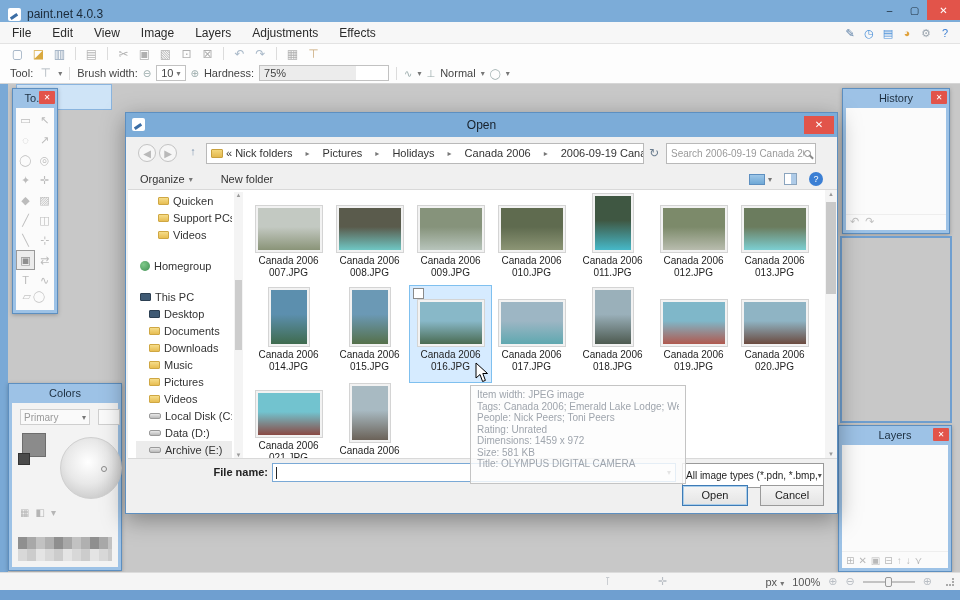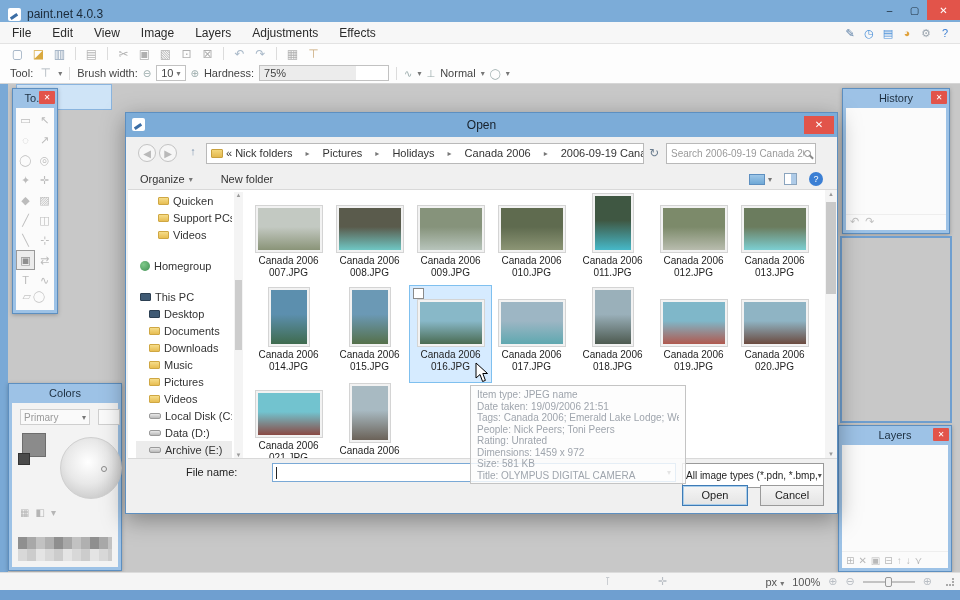--- a/index.html
+++ b/index.html
@@ -124,21 +124,21 @@
   .thumb-box { height:60px; display:flex; align-items:flex-end; justify-content:center; }
   .thumb { border:2px solid #f2f2f2; outline:1px solid #d4d4d4; }
   .thumb.land { width:66px; height:46px; }
   .thumb.port { width:40px; height:58px; }
   .file-label { font-size:10px; line-height:12px; text-align:center; color:#1e1e1e; margin-top:3px; }
   .file-cell.sel { background:#d6ebff; outline:1px solid #7fc0ef; }
   .sel-check { position:absolute; left:3px; top:2px; width:11px; height:11px; background:#fff; border:1px solid #8a8a8a; }
   #files-scroll { position:absolute; right:0; top:0; width:12px; bottom:0; background:#f4f4f4; }
   #files-thumb { position:absolute; left:1px; top:12px; width:10px; height:92px; background:#c9c9c9; }
 
-  #filename-label { position:absolute; left:60px; top:353px; width:82px; text-align:left; font-size:11px; color:#222; }
+  #filename-label { position:absolute; left:60px; top:353px; width:82px; text-align:right; font-size:11px; color:#222;font-weight:bold; }
   #filename-input { position:absolute; left:146px; top:350px; width:404px; height:19px; background:#fff; border:1px solid #7aa9d6; display:flex; align-items:center; padding:0 3px; }
   #caret { width:1px; height:12px; background:#222; }
   #filename-chev { position:absolute; right:4px; font-size:8px; color:#777; }
   #filetype-select { position:absolute; left:556px; top:350px; width:142px; height:25px; background:#fff; border:1px solid #9a9a9a; display:flex; align-items:center; font-size:10px; color:#222; padding:0 3px; overflow:hidden; white-space:nowrap; }
   #filetype-chev { margin-left:auto; font-size:8px; color:#555; flex:none; }
   .d-btn { position:absolute; top:372px; height:21px; background:linear-gradient(#f5f5f5,#e4e4e4); border:1px solid #9a9a9a; font-size:11px; color:#222; text-align:center; line-height:19px; }
   #open-btn { left:556px; width:66px; border:1px solid #3e7bb6; box-shadow:0 0 0 1px #a9cdea inset; }
   #cancel-btn { left:634px; width:64px; }
 
   
@@ -591,22 +591,21 @@
     </div>
     <div id="filetype-select">
       <span>All image types (*.pdn, *.bmp,</span>
       <span id="filetype-chev">▾</span>
     </div>
     <div class="d-btn" id="open-btn">Open</div>
     <div class="d-btn" id="cancel-btn">Cancel</div>
   </div>
 
   <div id="tooltip">
-      <div class="tip-line">Item type: JPEG name</div>
-      <div class="tip-line">Date taken: 19/09/2006 21:51</div>
+      <div class="tip-line">Item width: JPEG image</div>
       <div class="tip-line">Tags: Canada 2006; Emerald Lake Lodge; Wedding</div>
       <div class="tip-line">People: Nick Peers; Toni Peers</div>
       <div class="tip-line">Rating: Unrated</div>
       <div class="tip-line">Dimensions: 1459 x 972</div>
       <div class="tip-line">Size: 581 KB</div>
       <div class="tip-line">Title: OLYMPUS DIGITAL CAMERA</div>
     </div>
 
   <div id="statusbar">
     <span class="sb-ic" style="position:absolute;left:605px">⊺</span>

